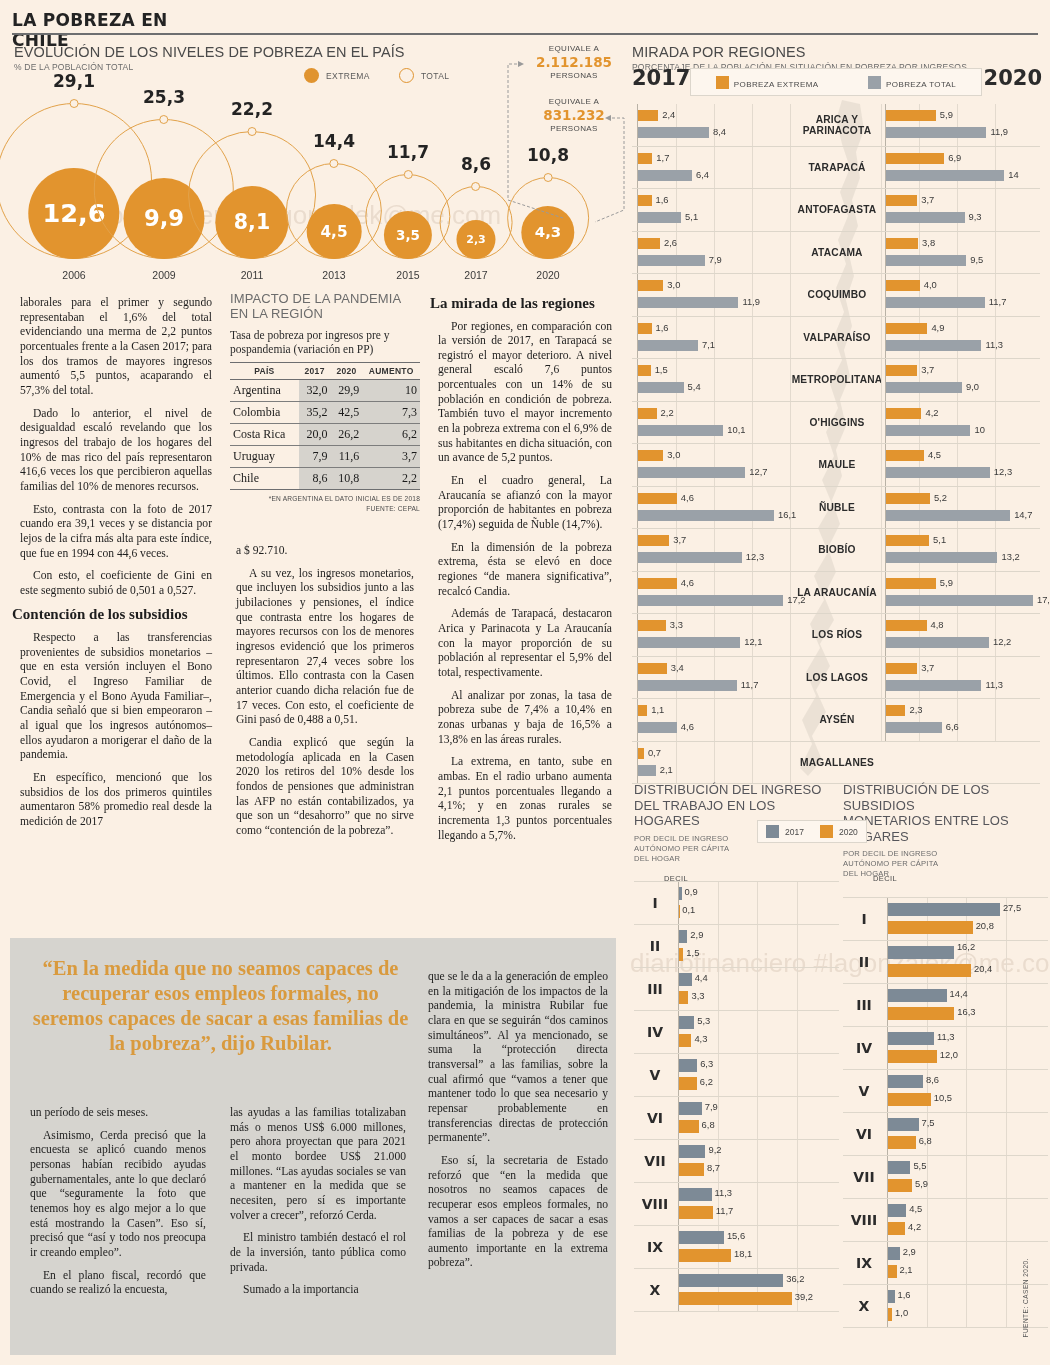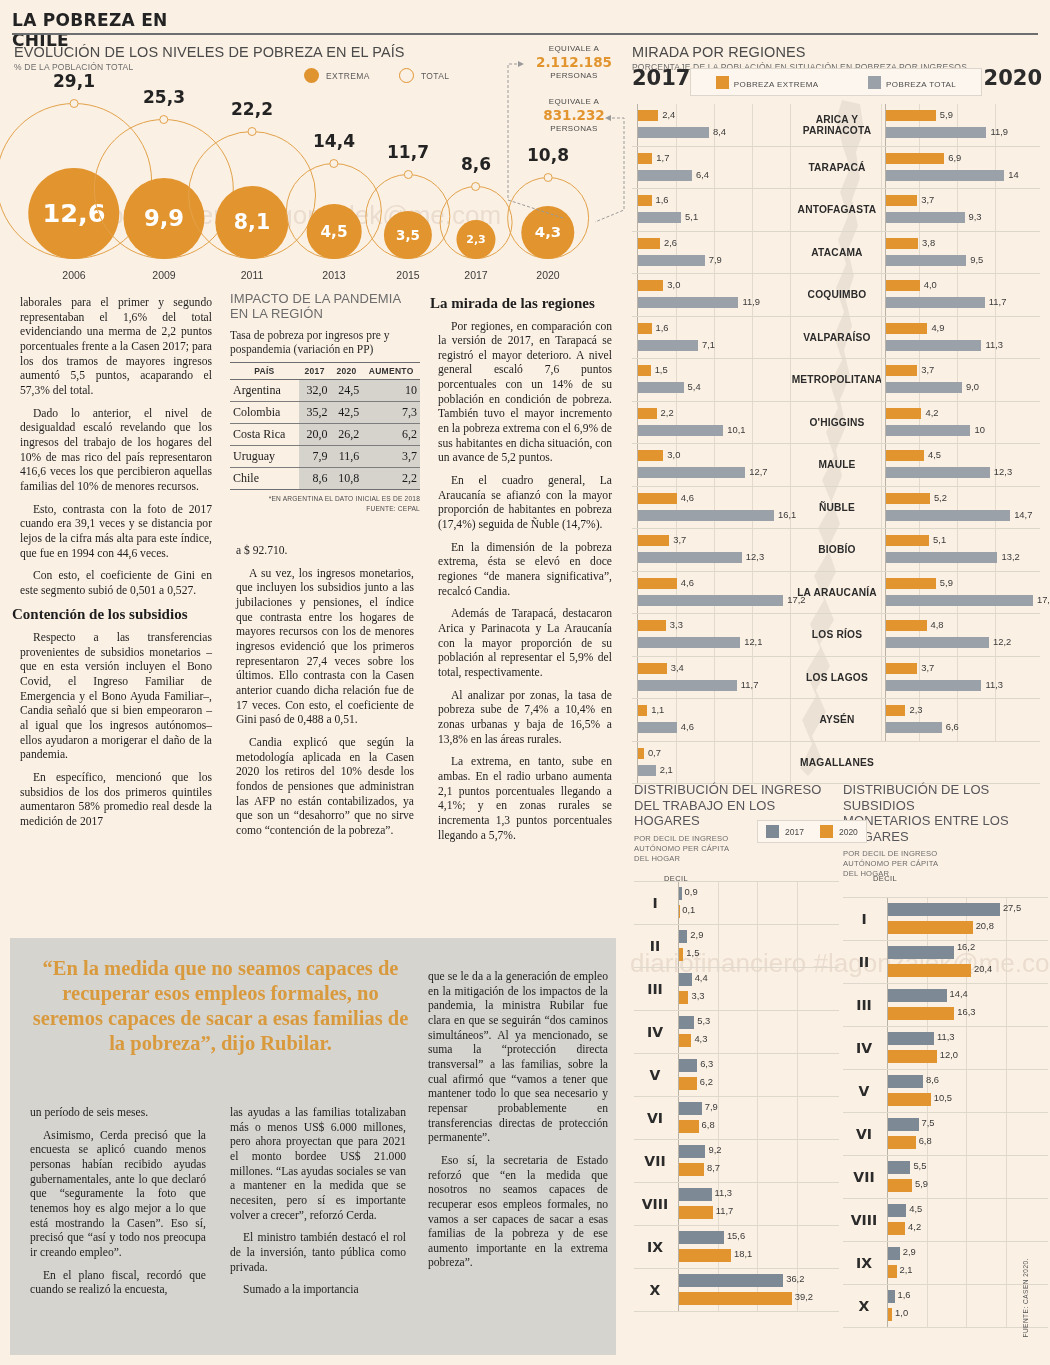--- a/index.html
+++ b/index.html
@@ -246,21 +246,21 @@
         <th class="pais">PAÍS</th>
         <th>2017</th>
         <th>2020</th>
         <th>AUMENTO</th>
       </tr>
         </thead>
       <tbody id="pandbody">
           <tr>
             <td class="name">Argentina</td>
             <td class="num">32,0</td>
-            <td class="num">24,5</td>
+            <td class="num">29,9</td>
             <td class="num">10</td>
           </tr>
           <tr>
             <td class="name">Colombia</td>
             <td class="num">35,2</td>
             <td class="num">42,5</td>
             <td class="num">7,3</td>
           </tr>
           <tr>
             <td class="name">Costa Rica</td>

